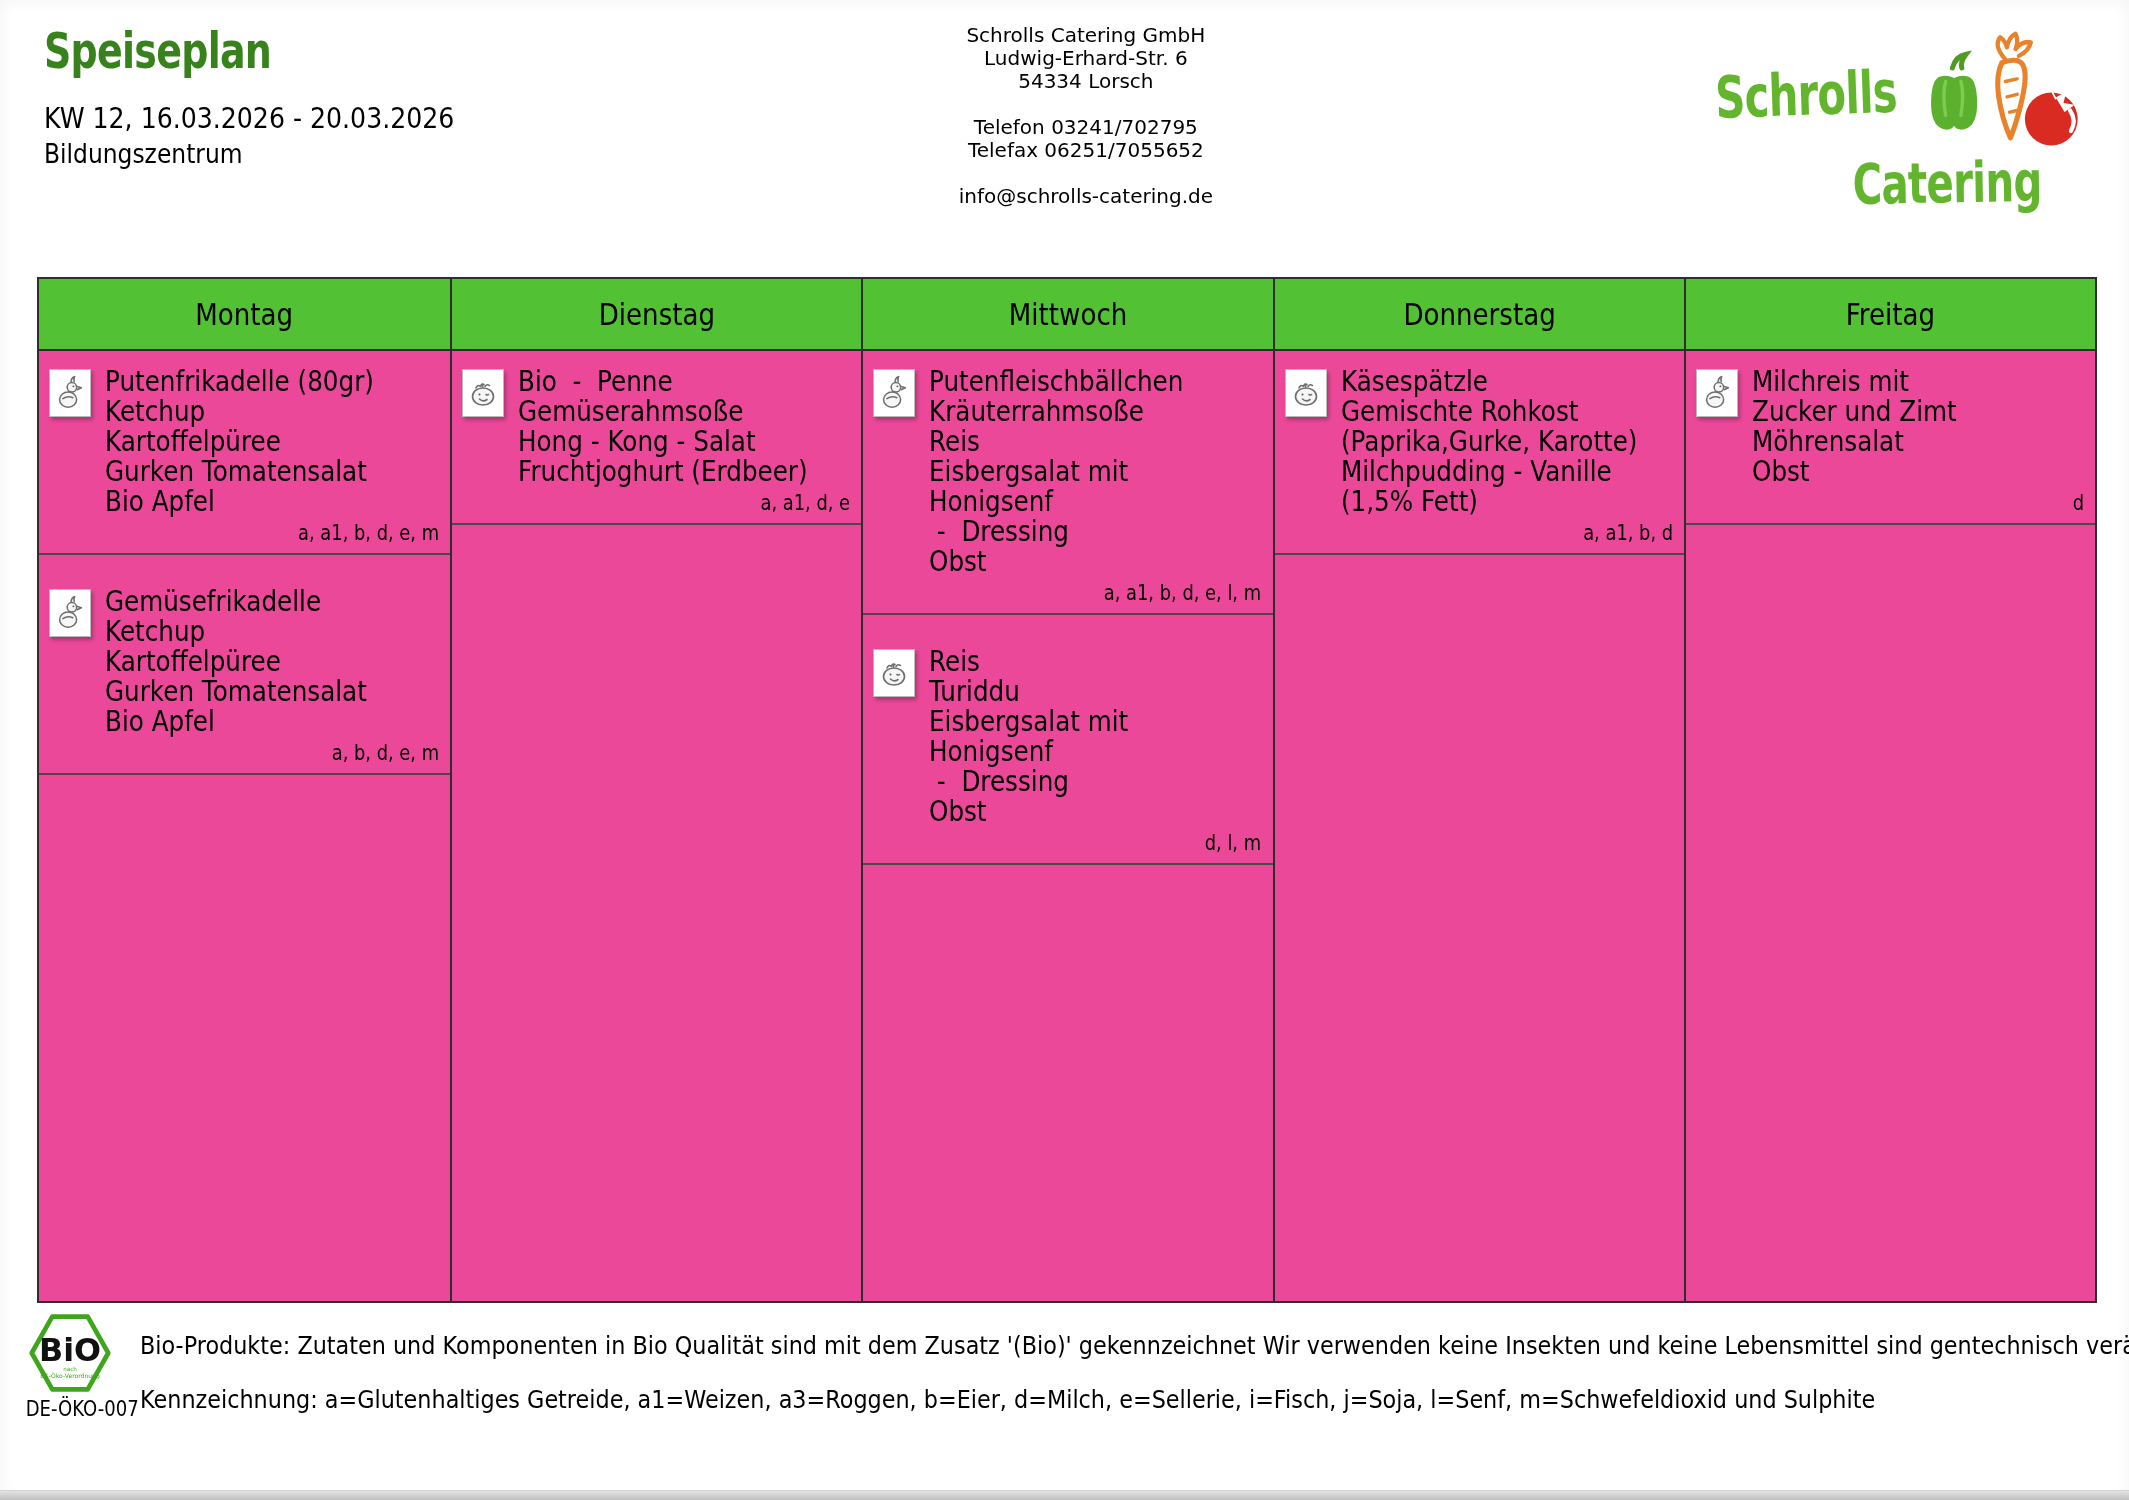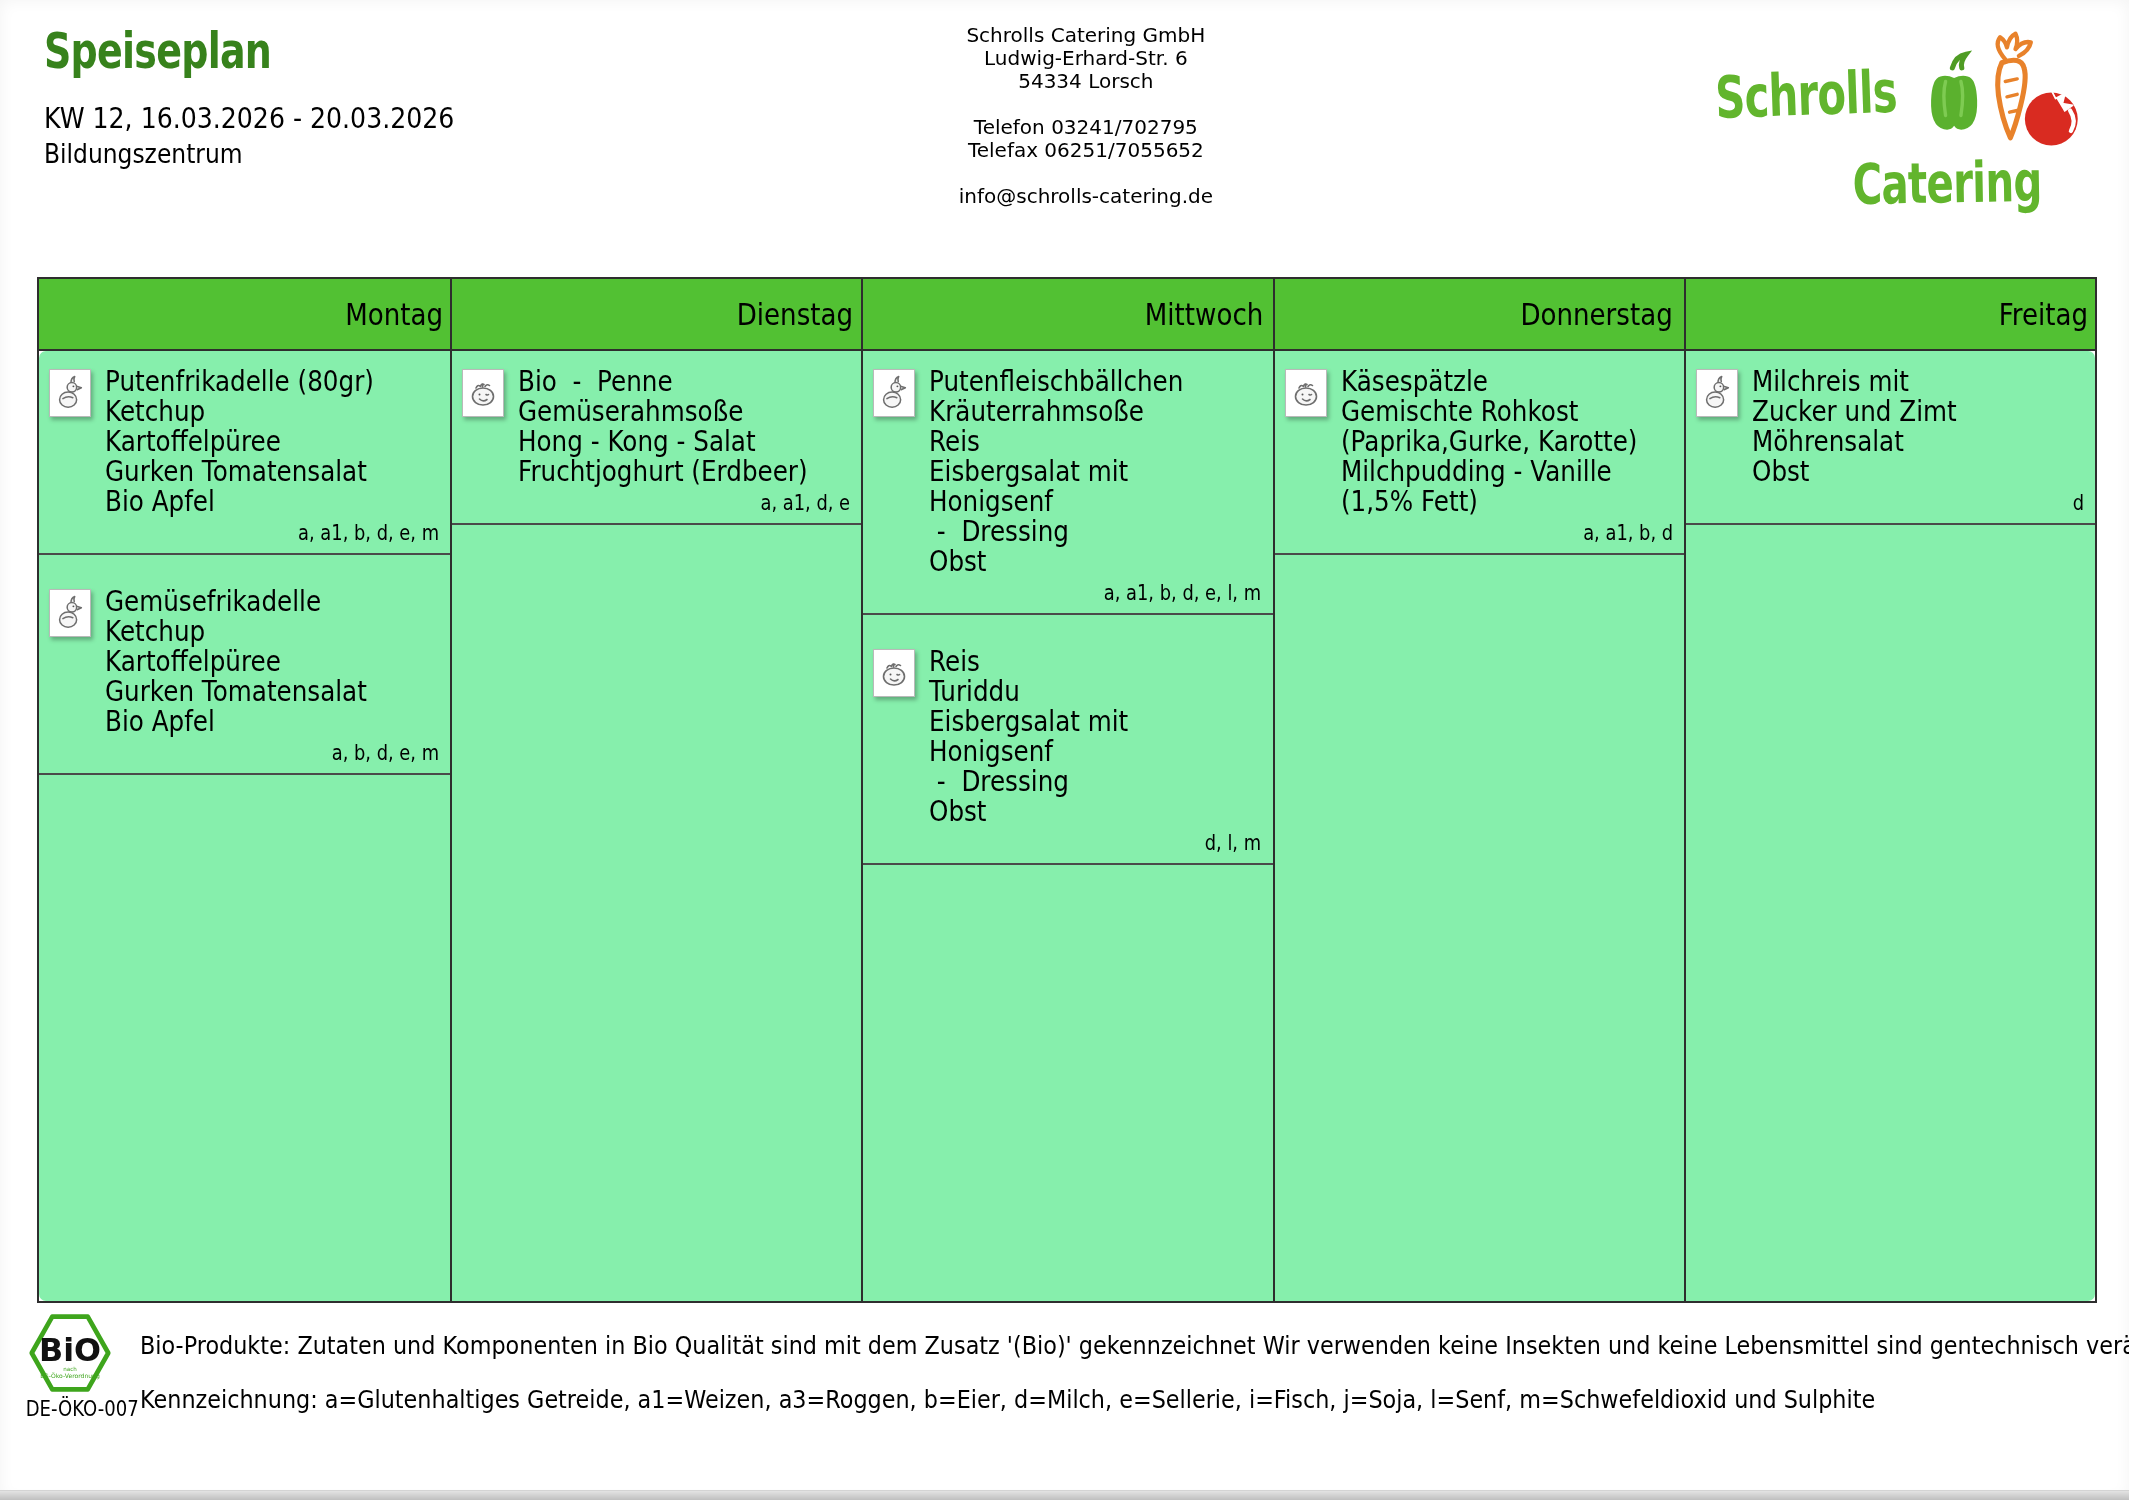--- a/index.html
+++ b/index.html
@@ -37,25 +37,25 @@
   .logo-top  { left:14px;  top:50px;  font-size:58px; transform:rotate(-2deg) scaleX(.72); }
   .logo-bottom { left:152px; top:138px; font-size:56px; transform:rotate(-1deg) scaleX(.72); }
   .veggies { position:absolute; left:220px; top:6px; width:162px; height:152px; }
 
   
   .menu-table { position:absolute; left:37px; top:277px; width:2056px; border:2px solid #2e2e2e; }
   .thead {
     display:grid; grid-template-columns:repeat(5,1fr);
     background:var(--header-green,#52c133); border-bottom:2px solid #2e2e2e;
   }
-  .day-head { height:70px; display:flex; align-items:center; justify-content:flex-end; }
+  .day-head { height:70px; display:flex; align-items:center; justify-content:center; }
   .day-head + .day-head { border-left:2px solid #2e2e2e; }
   .day-label { font-size:30px; transform:scaleX(.87); white-space:nowrap; }
 
-  .tbody { display:grid; grid-template-columns:repeat(5,1fr); min-height:950px; background:#86efac;border-radius:7px; }
+  .tbody { display:grid; grid-template-columns:repeat(5,1fr); min-height:950px; background:#ec4899; }
   .day-col { overflow:hidden; }
   .day-col + .day-col { border-left:2px solid #2e2e2e; }
 
   .meal { border-bottom:2px solid #4a4a4a; padding:16px 6px 6px 10px; }
   .meal + .meal { padding-top:32px; }
   .meal-row { display:flex; gap:14px; align-items:flex-start; }
   .icon-box {
     flex:0 0 auto; width:40px; height:46px; margin-top:2px; background:#fff;
     border:1px solid #b9b9b9; box-shadow:2px 3px 4px rgba(0,0,0,.28);
     display:flex; align-items:center; justify-content:center;

